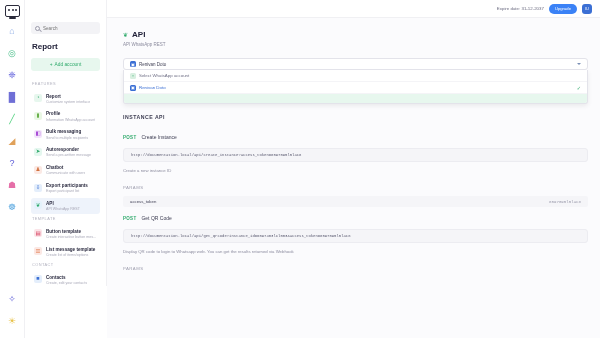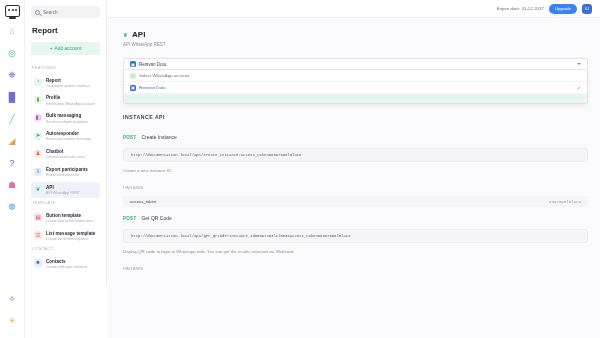--- a/index.html
+++ b/index.html
@@ -38,21 +38,21 @@
     width: 11px; height: 11px; margin-bottom: 11px;
     display: flex; align-items: center; justify-content: center;
     font-size: 9px; line-height: 1;
   }
   .rail-spacer { flex: 1; }
 
   
   .sidebar {
     width: 82px; height: 286px; flex: 0 0 82px;
     background: #ffffff; border-right: 1px solid #f0f0f3;
-    padding: 6px 6px 0 6px; overflow: hidden;
+    padding: 22px 6px 0 6px; overflow: hidden;
   }
   .search {
     height: 12px; background: #f3f3f6; border-radius: 3px;
     display: flex; align-items: center; gap: 3px; padding: 0 4px; margin-bottom: 8px;
   }
   .search .mag {
     width: 5px; height: 5px; border: 1px solid #9b9bab; border-radius: 50%;
     position: relative; flex: 0 0 auto;
   }
   .search .mag:after {

